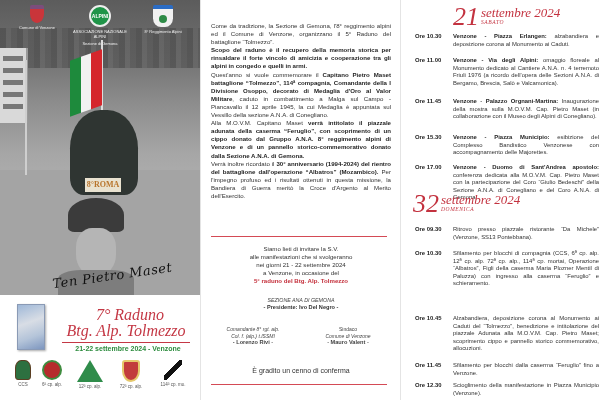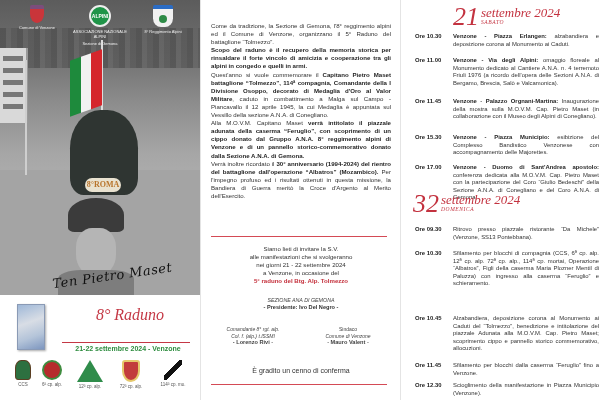--- a/index.html
+++ b/index.html
@@ -15,21 +15,21 @@
   .building { position: absolute; left: 0; top: 48px; width: 28px; height: 75px; background: #d9d9d9; border-right: 2px solid #9a9a9a; }
   .building::before { content: ""; position: absolute; left: 3px; top: 8px; width: 20px; height: 60px;
            background: repeating-linear-gradient(180deg, #777 0 5px, #d9d9d9 5px 12px); }
   .road { position: absolute; left: 0; top: 170px; width: 200px; height: 125px; background: #a4a4a4; }
   .pole { position: absolute; left: 101px; top: 40px; width: 2px; height: 140px; background: #ddd; }
   .pole2 { position: absolute; left: 25px; top: 60px; width: 2px; height: 115px; background: #cfcfcf; }
   .flag { position: absolute; left: 70px; top: 55px; width: 32px; height: 56px; transform: skewY(-20deg); display: flex; }
   .flag span { flex: 1; }
   .flag .g { background: #1e8a3c; } .flag .w { background: #f2f2f2; } .flag .r { background: #d5262c; }
   .tree { position: absolute; left: 70px; top: 110px; width: 68px; height: 85px; background: #2f3532; border-radius: 45% 45% 20% 20%; }
-  .monument { position: absolute; left: 85px; top: 178px; width: 36px; height: 14px; background: #e9e2d0; color: #b8742b; font-size: 8px; font-weight: bold; text-align: center; line-height: 14px; font-family: "Liberation Serif", serif; border-radius: 7px; }
+  .monument { position: absolute; left: 85px; top: 178px; width: 36px; height: 14px; background: #e9e2d0; color: #b8742b; font-size: 8px; font-weight: bold; text-align: center; line-height: 14px; font-family: "Liberation Serif", serif; }
   .portrait { position: absolute; left: 66px; top: 198px; width: 60px; height: 97px; }
   .hat { position: absolute; left: 2px; top: 0; width: 56px; height: 34px; background: #3b3b3b; border-radius: 50% 50% 12% 12%; }
   .face { position: absolute; left: 10px; top: 30px; width: 40px; height: 48px; background: #b5b5b5; border-radius: 40% 40% 45% 45%; }
   .shoulders { position: absolute; left: -8px; top: 72px; width: 76px; height: 30px; background: #7d7d7d; border-radius: 30% 30% 0 0; }
   .signature { position: absolute; left: 52px; top: 268px; font-family: "DejaVu Serif", serif; font-style: italic; font-size: 13px; color: #111; transform: rotate(-8deg); letter-spacing: .5px; }
 
   .logo { position: absolute; top: 5px; width: 60px; text-align: center; }
   .logo .badge { margin: 0 auto; }
   .logo .cap { font-size: 4px; color: #eee; margin-top: 2px; line-height: 5px; }
   .logo1 { left: 7px; } .logo2 { left: 70px; } .logo3 { left: 133px; }
@@ -118,21 +118,22 @@
       <div class="cap">Sezione di Gemona</div>
     </div>
     <div class="logo logo3">
       <div class="badge reg-crest"></div>
       <div class="cap">8° Reggimento Alpini</div>
     </div>
   </div>
 
   <div class="cover">
     <div class="book"></div>
-    <div class="title1">8° Raduno</div>
+    <div class="title1">7° Raduno</div>
+    <div class="title2">Btg. Alp. Tolmezzo</div>
     <div class="title-rule"></div>
     <div class="title-date">21-22  settembre 2024 - Venzone</div>
   </div>
 
   <div class="insignia-row">
     <div class="ins ins1">
       <div class="mark m-ccs"></div>
       <div class="lbl">CCS</div>
     </div>
     <div class="ins ins2">

